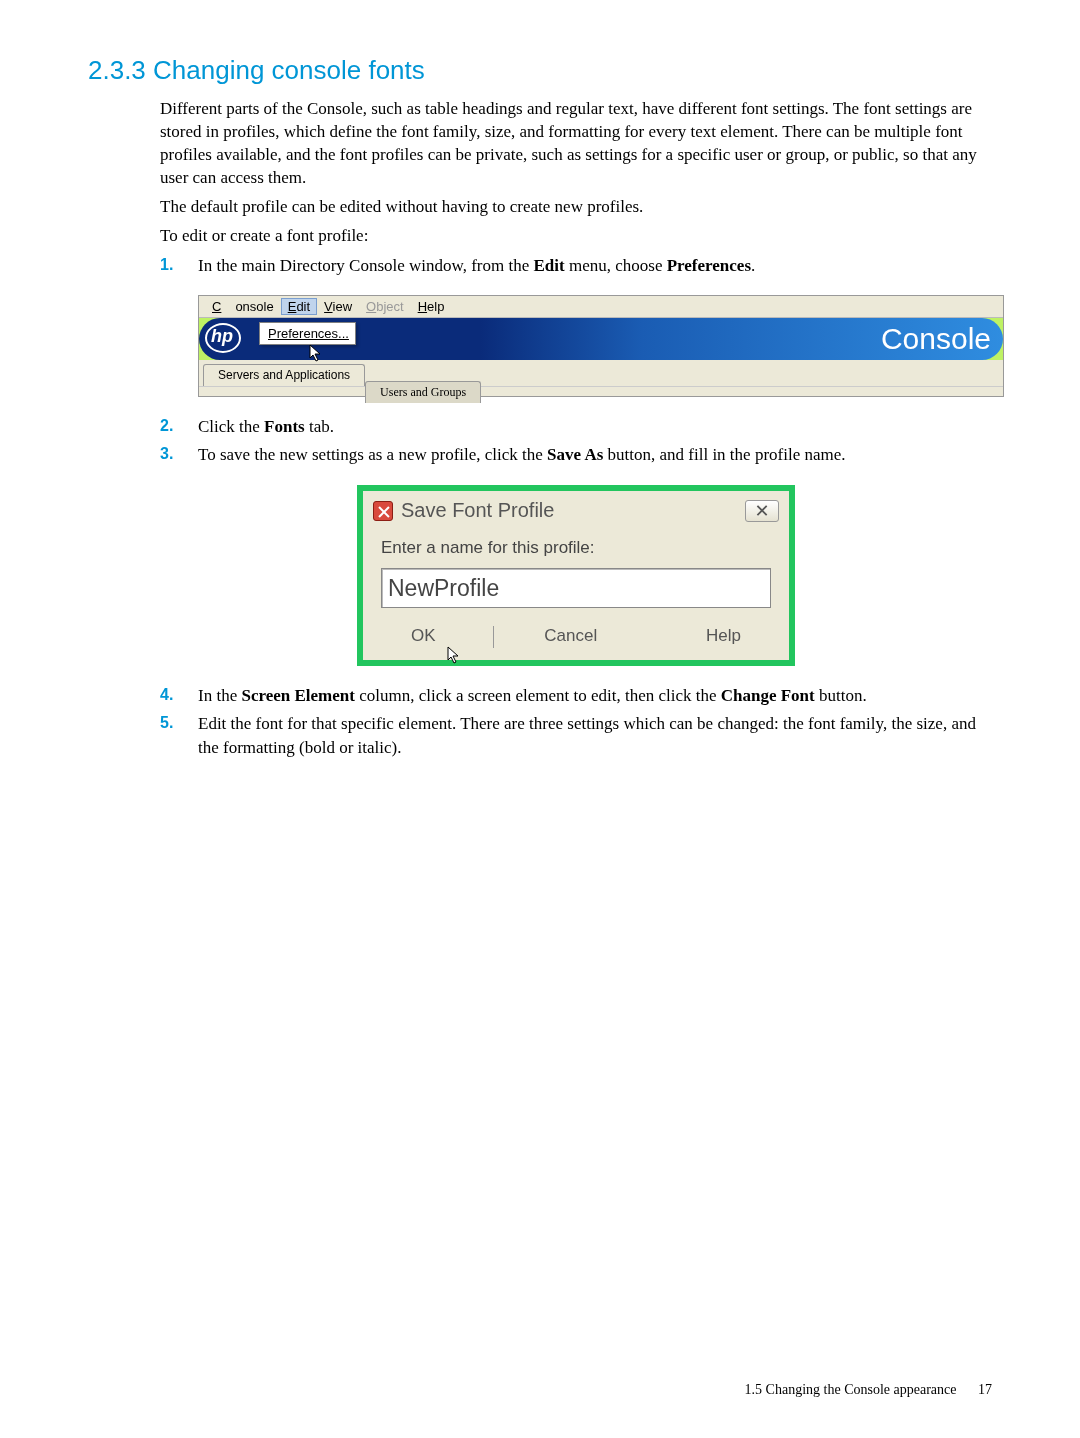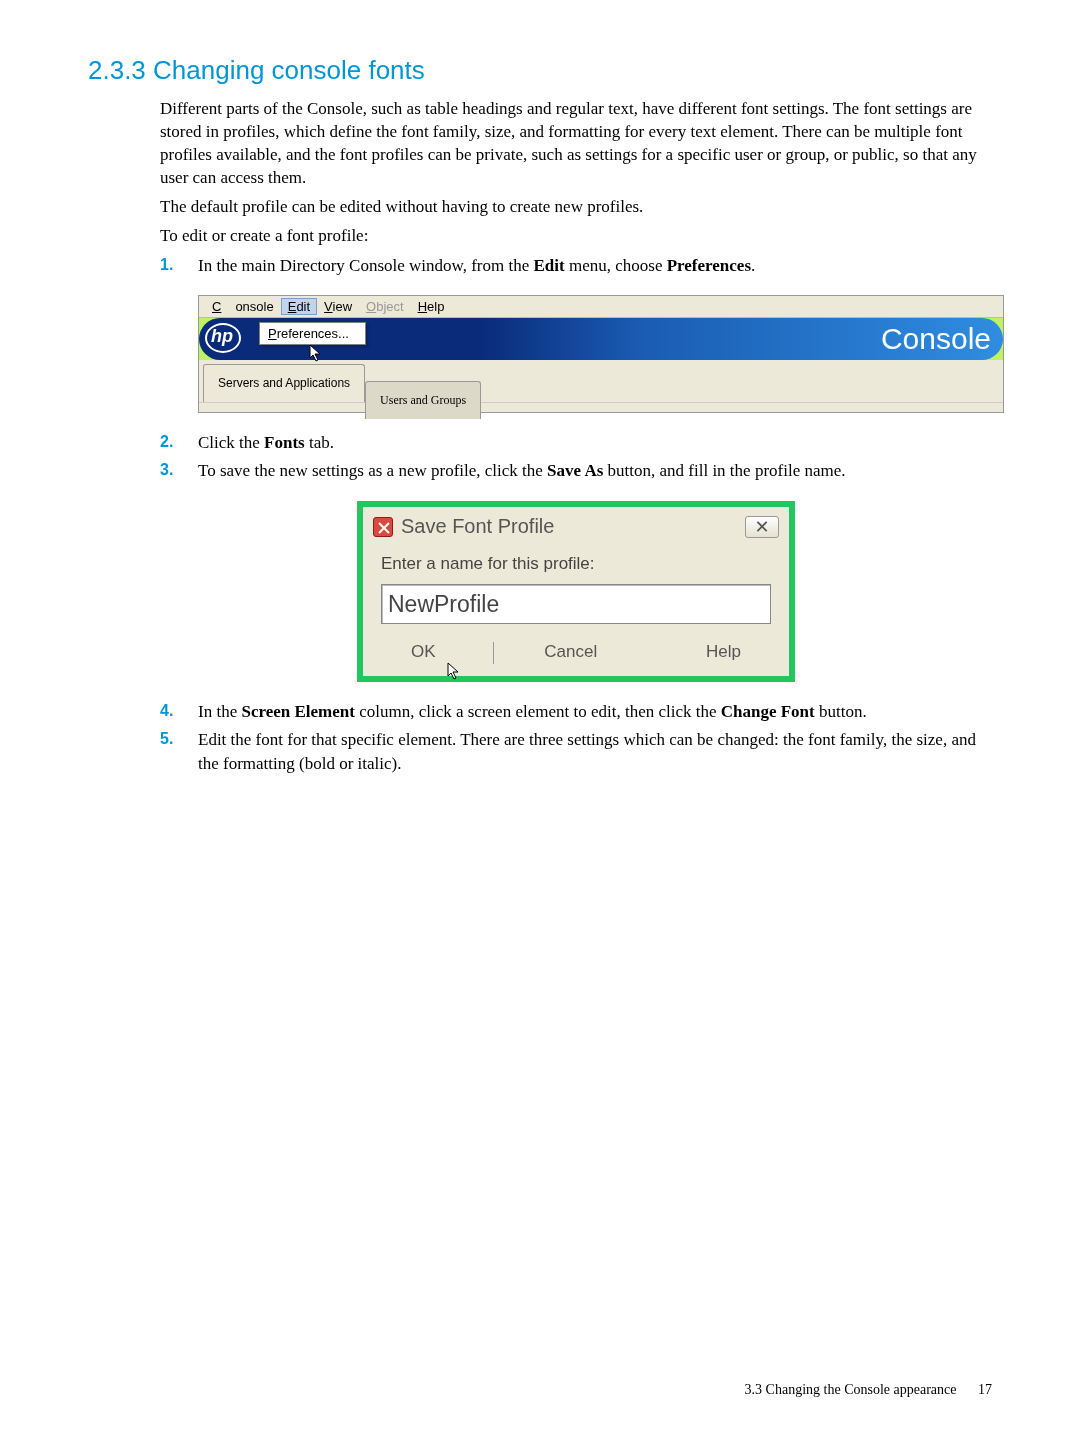--- a/index.html
+++ b/index.html
@@ -110,39 +110,40 @@
       font-size: 30px;
       font-family: Arial, Helvetica, sans-serif;
       font-weight: 300;
       margin-right: 12px;
     }
     .dropdown {
       position: absolute;
       top: 4px; left: 60px;
       background: #fff;
       border: 1px solid #808080;
-      width: 107px;
+      width: 97px;
       box-shadow: 2px 2px 3px rgba(0,0,0,0.25);
+      text-decoration: underline;
     }
     .dropdown .item {
       padding: 3px 8px;
       font-size: 13px;
     }
     .dropdown .item u { text-decoration: underline; }
     .tabs-row {
       background: #ece9d8;
       padding: 4px 4px 0 4px;
       display: flex;
       gap: 0;
     }
     .tabs-row .tab {
       background: #ece9d8;
       border: 1px solid #999;
       border-bottom: none;
-      padding: 11px 14px;
+      padding: 3px 14px;
       font-size: 12px;
       border-radius: 3px 3px 0 0;
       text-align: right;
     }
     .tabs-row .tab.back { background: #dcd9c8; position: relative; top: 17px; font-family: Liberation Serif, serif; }
     .cursor {
       position: absolute;
       width: 14px; height: 18px;
     }
     .cursor svg { display: block; }
@@ -347,15 +348,15 @@
       </span>
     </li>
     <li>
       <span class="num">5.</span>
       <span class="step-body">Edit the font for that specific element. There are three settings which can be changed: the font family, the size, and the formatting (bold or italic).</span>
     </li>
   </ol>
 </div>
 
 <div class="footer">
-  <span>3.3 Changing the Console appearance</span>
+  <span>1.5 Changing the Console appearance</span>
   <span class="pagenum">17</span>
 </div>
 
 </body></html>

